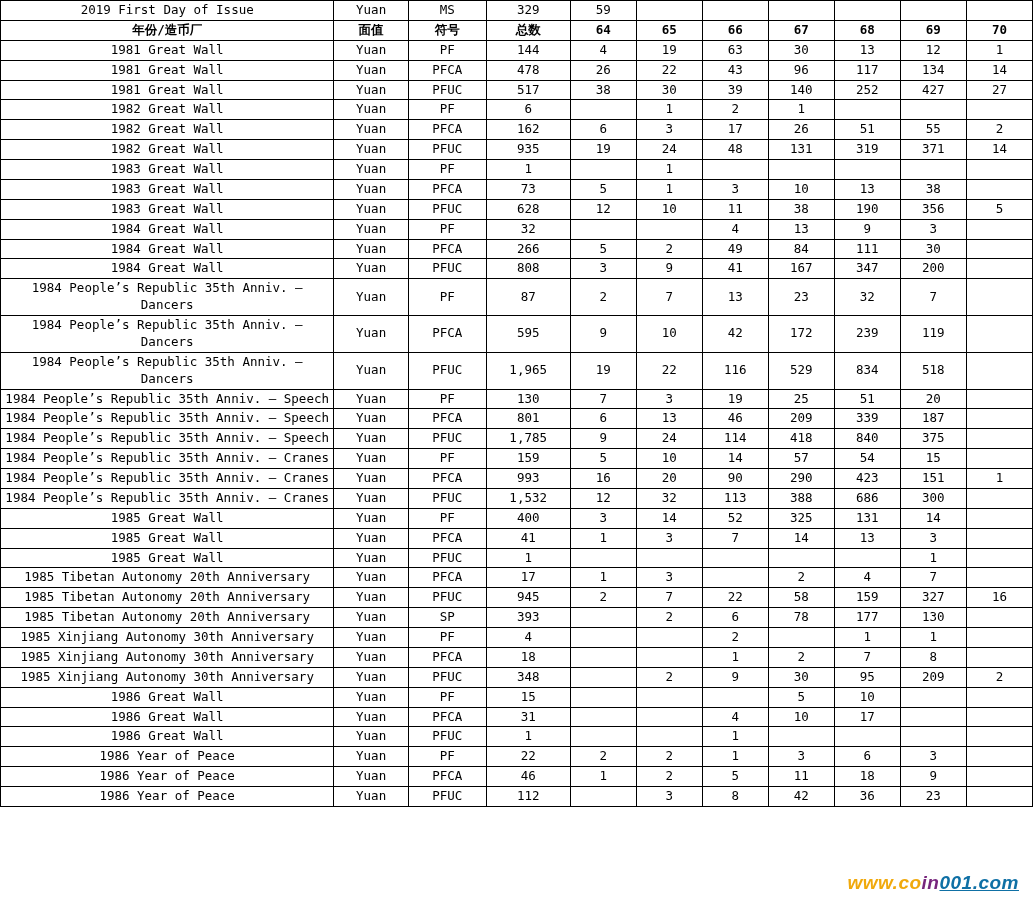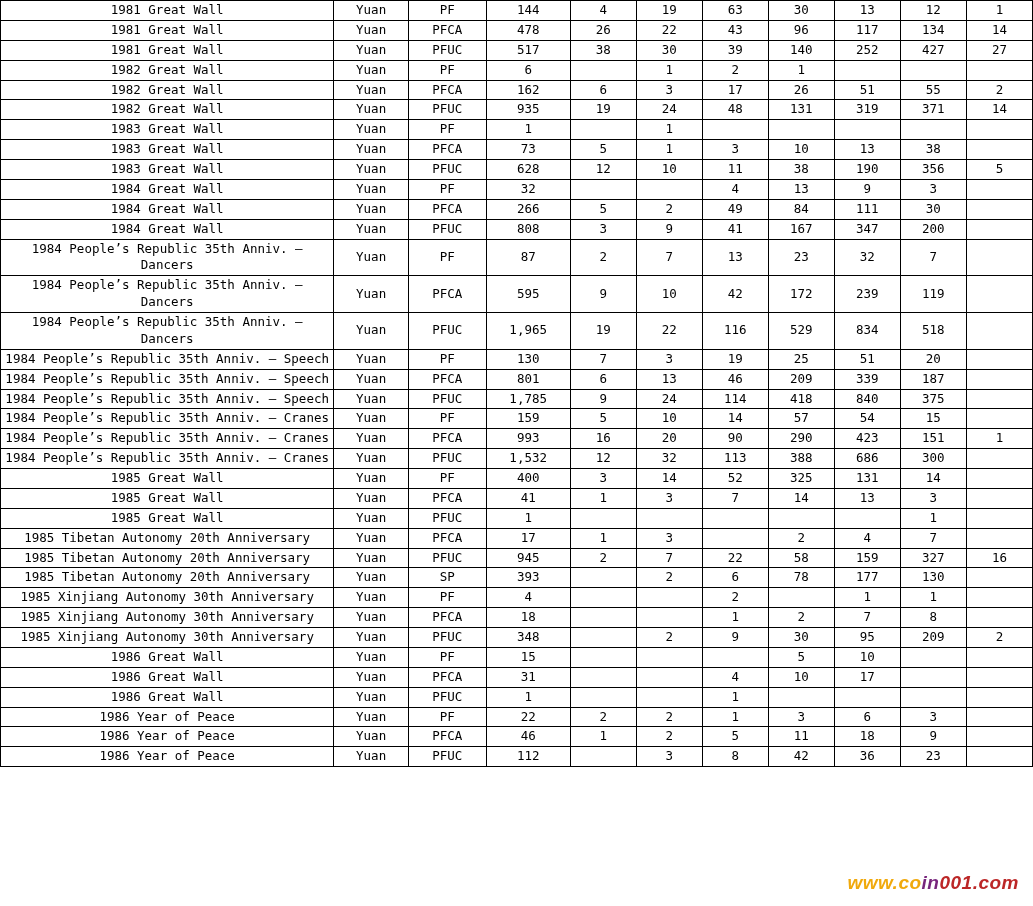--- a/index.html
+++ b/index.html
@@ -48,27 +48,53 @@
     font-family: "Liberation Sans", sans-serif;
     font-size: 19px;
     font-weight: bold;
     font-style: italic;
     color: #f0a500;
     letter-spacing: 0.5px;
     opacity: 0.95;
     pointer-events: none;
   }
   .watermark .w2 { color: #701a75; }
-  .watermark .w3 { color: #b91c1c; }
+  .watermark .w3 { color: #0369a1; text-decoration: underline; }
 </style>
 </head>
 <body>
 
 <table class="coin-table">
   <tbody>
+      <tr>
+        <td class="c-name">2019 First Day of Issue</td>
+        <td class="c-denom">Yuan</td>
+        <td class="c-grade">MS</td>
+        <td class="c-total">329</td>
+        <td class="c-num">59</td>
+        <td class="c-num"></td>
+        <td class="c-num"></td>
+        <td class="c-num"></td>
+        <td class="c-num"></td>
+        <td class="c-num"></td>
+        <td class="c-num"></td>
+      </tr>
+      <tr class="header-row">
+        <td class="c-name">年份/造币厂</td>
+        <td class="c-denom">面值</td>
+        <td class="c-grade">符号</td>
+        <td class="c-total">总数</td>
+        <td class="c-num">64</td>
+        <td class="c-num">65</td>
+        <td class="c-num">66</td>
+        <td class="c-num">67</td>
+        <td class="c-num">68</td>
+        <td class="c-num">69</td>
+        <td class="c-num">70</td>
+      </tr>
       <tr>
         <td class="c-name">1981 Great Wall</td>
         <td class="c-denom">Yuan</td>
         <td class="c-grade">PF</td>
         <td class="c-total">144</td>
         <td class="c-num">4</td>
         <td class="c-num">19</td>
         <td class="c-num">63</td>
         <td class="c-num">30</td>
         <td class="c-num">13</td>

